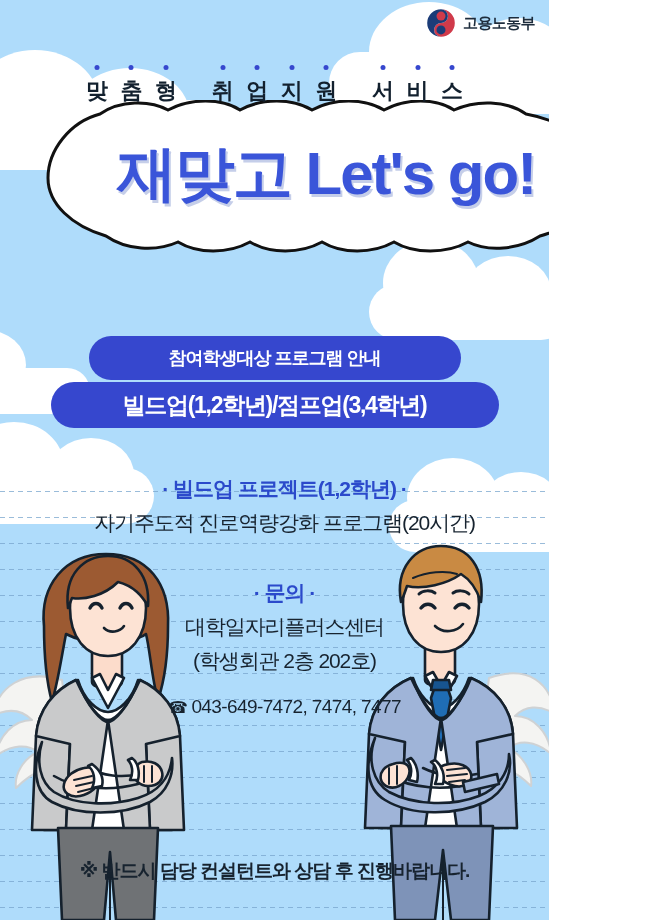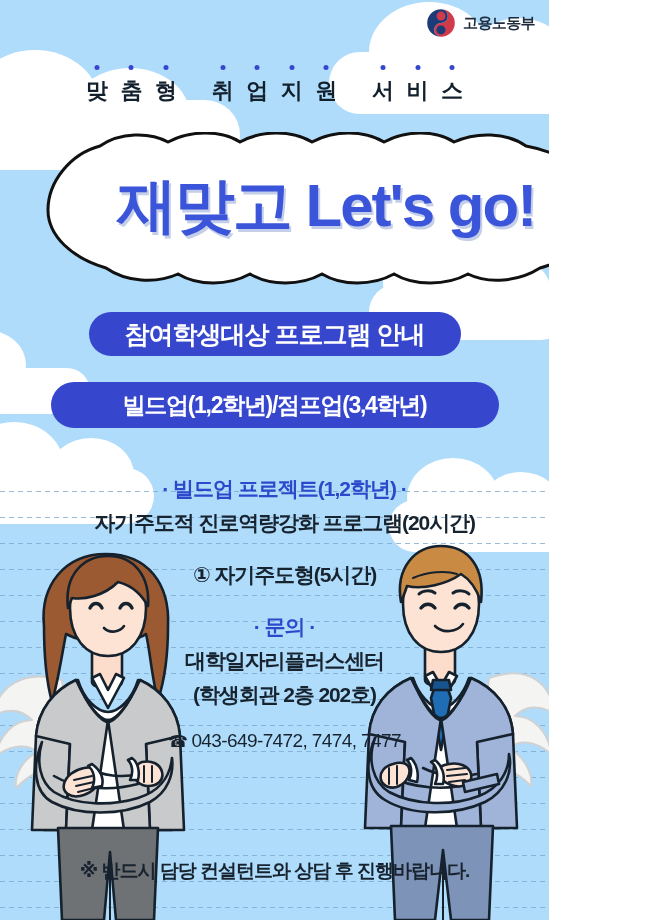--- a/index.html
+++ b/index.html
@@ -59,21 +59,21 @@
   }
   .tagline .ch::before{
     content:"";position:absolute;top:-11px;left:50%;
     transform:translateX(-50%);
     width:5px;height:5px;border-radius:50%;background:#3647CE;
   }
   .tagline .gap{display:inline-block;width:18px;}
 
   
   .bubble-wrap{
-    position:absolute;top:132px;left:40px;width:572px;height:155px;z-index:25;
+    position:absolute;top:100px;left:40px;width:572px;height:155px;z-index:25;
   }
   .bubble-svg{position:absolute;inset:0;width:100%;height:100%;}
   .bubble-title{
     position:absolute;inset:0;
     display:flex;align-items:center;justify-content:center;
     font-size:60px;font-weight:900;
     color:#3A55D9;
     letter-spacing:-2px;
     text-shadow:2px 3px 0 rgba(150,165,215,0.55);
     padding-bottom:6px;
@@ -82,36 +82,36 @@
 
   
   .pill{
     position:absolute;left:50%;transform:translateX(-50%);
     background:#3647CE;color:#ffffff;
     border-radius:40px;
     display:flex;align-items:center;justify-content:center;
     font-weight:900;white-space:nowrap;
     z-index:30;
   }
-  .pill-1{top:312px;width:372px;height:44px;font-size:25px;letter-spacing:-1px;}
+  .pill-1{top:336px;width:372px;height:44px;font-size:18px;letter-spacing:-1px;}
   .pill-2{top:382px;width:448px;height:46px;font-size:23px;letter-spacing:-1.3px;}
 
   
   .content{
     position:absolute;left:0;right:0;top:472px;z-index:30;
     text-align:center;
     padding-left:20px;
   }
   .sec{margin-bottom:2px;}
   .sec-head{
     font-size:21px;font-weight:900;color:#2B4ACB;
     letter-spacing:-1px;line-height:34px;white-space:nowrap;
   }
   .sec-line{
-    font-size:21px;font-weight:700;color:#17232f;
+    font-size:21px;font-weight:400;color:#17232f;
     letter-spacing:-1.1px;line-height:34px;white-space:nowrap;
   }
   .tel{
     font-size:19px;font-weight:500;color:#17232f;
     letter-spacing:-0.6px;line-height:33px;white-space:nowrap;
   }
   .tel .tel-icon{font-size:16px;margin-right:4px;}
   .spacer-a{height:16px;}
   .spacer-b{height:16px;}
   .spacer-c{height:12px;}
@@ -328,21 +328,20 @@
   <div class="content">
 
     <div class="sec">
       <div class="sec-head">· 빌드업 프로젝트(1,2학년) ·</div>
       <div class="sec-line">자기주도적 진로역량강화 프로그램(20시간)</div>
     </div>
 
     <div class="spacer-a"></div>
 
     <div class="sec">
-      <div class="sec-line">① 자기주도형(5시간)</div>
     </div>
 
     <div class="spacer-b"></div>
 
     <div class="sec">
       <div class="sec-head">· 문의 ·</div>
       <div class="sec-line">대학일자리플러스센터</div>
       <div class="sec-line">(학생회관 2층 202호)</div>
       <div class="spacer-c"></div>
       <div class="tel">

